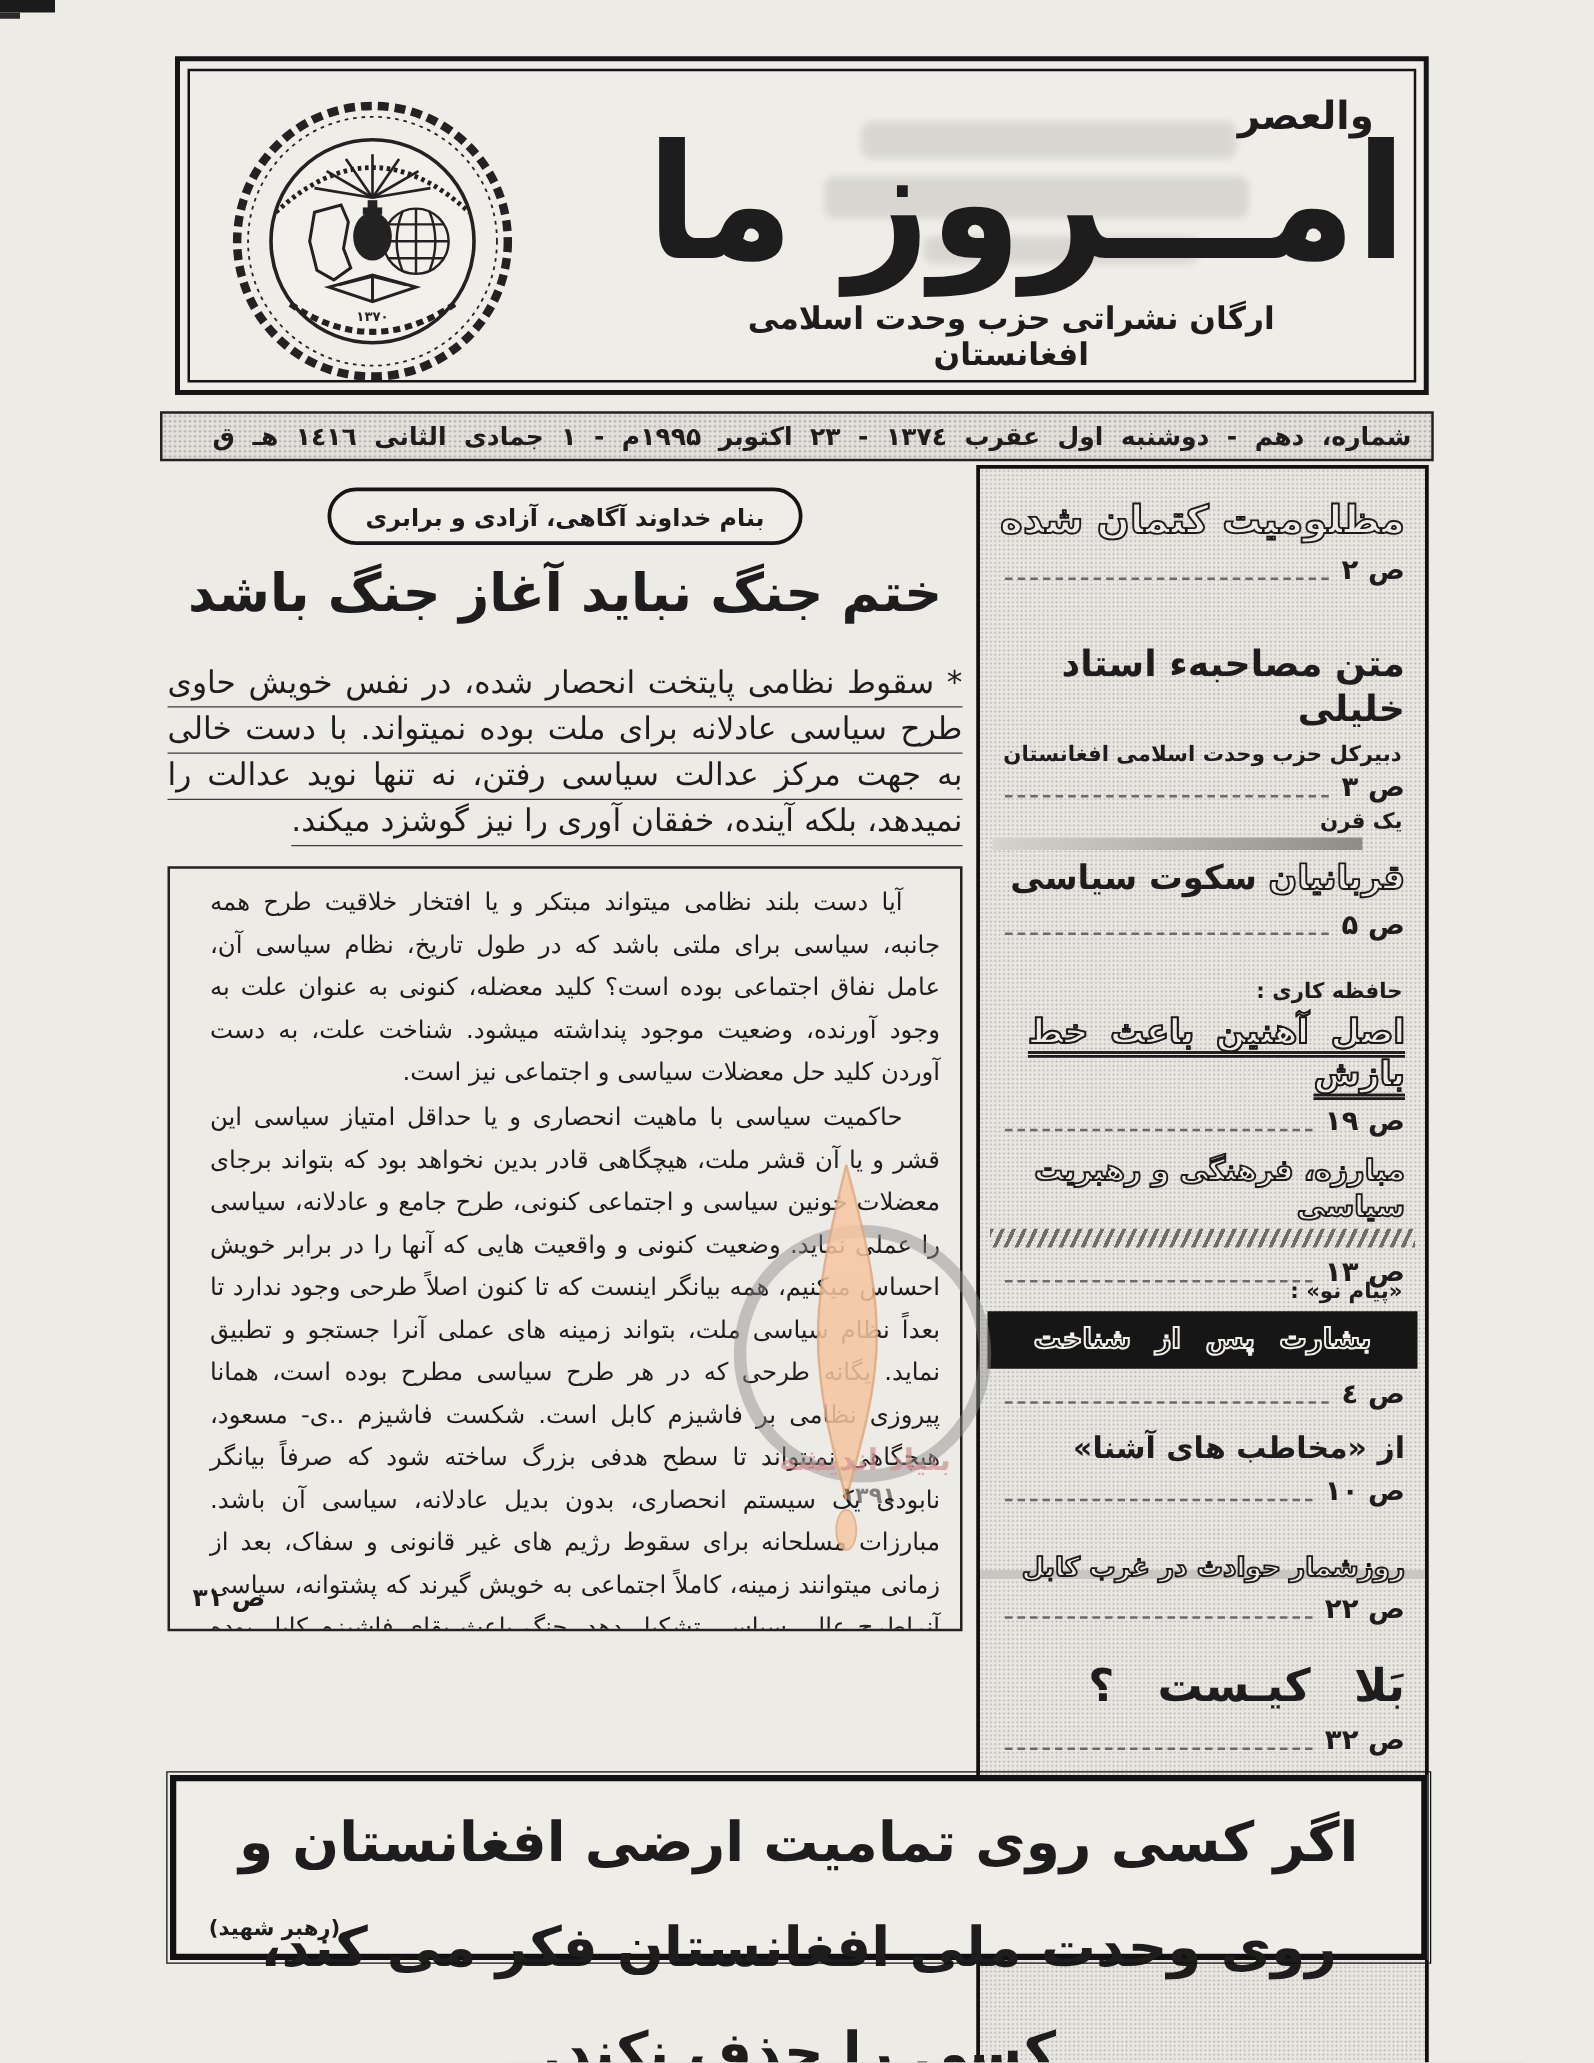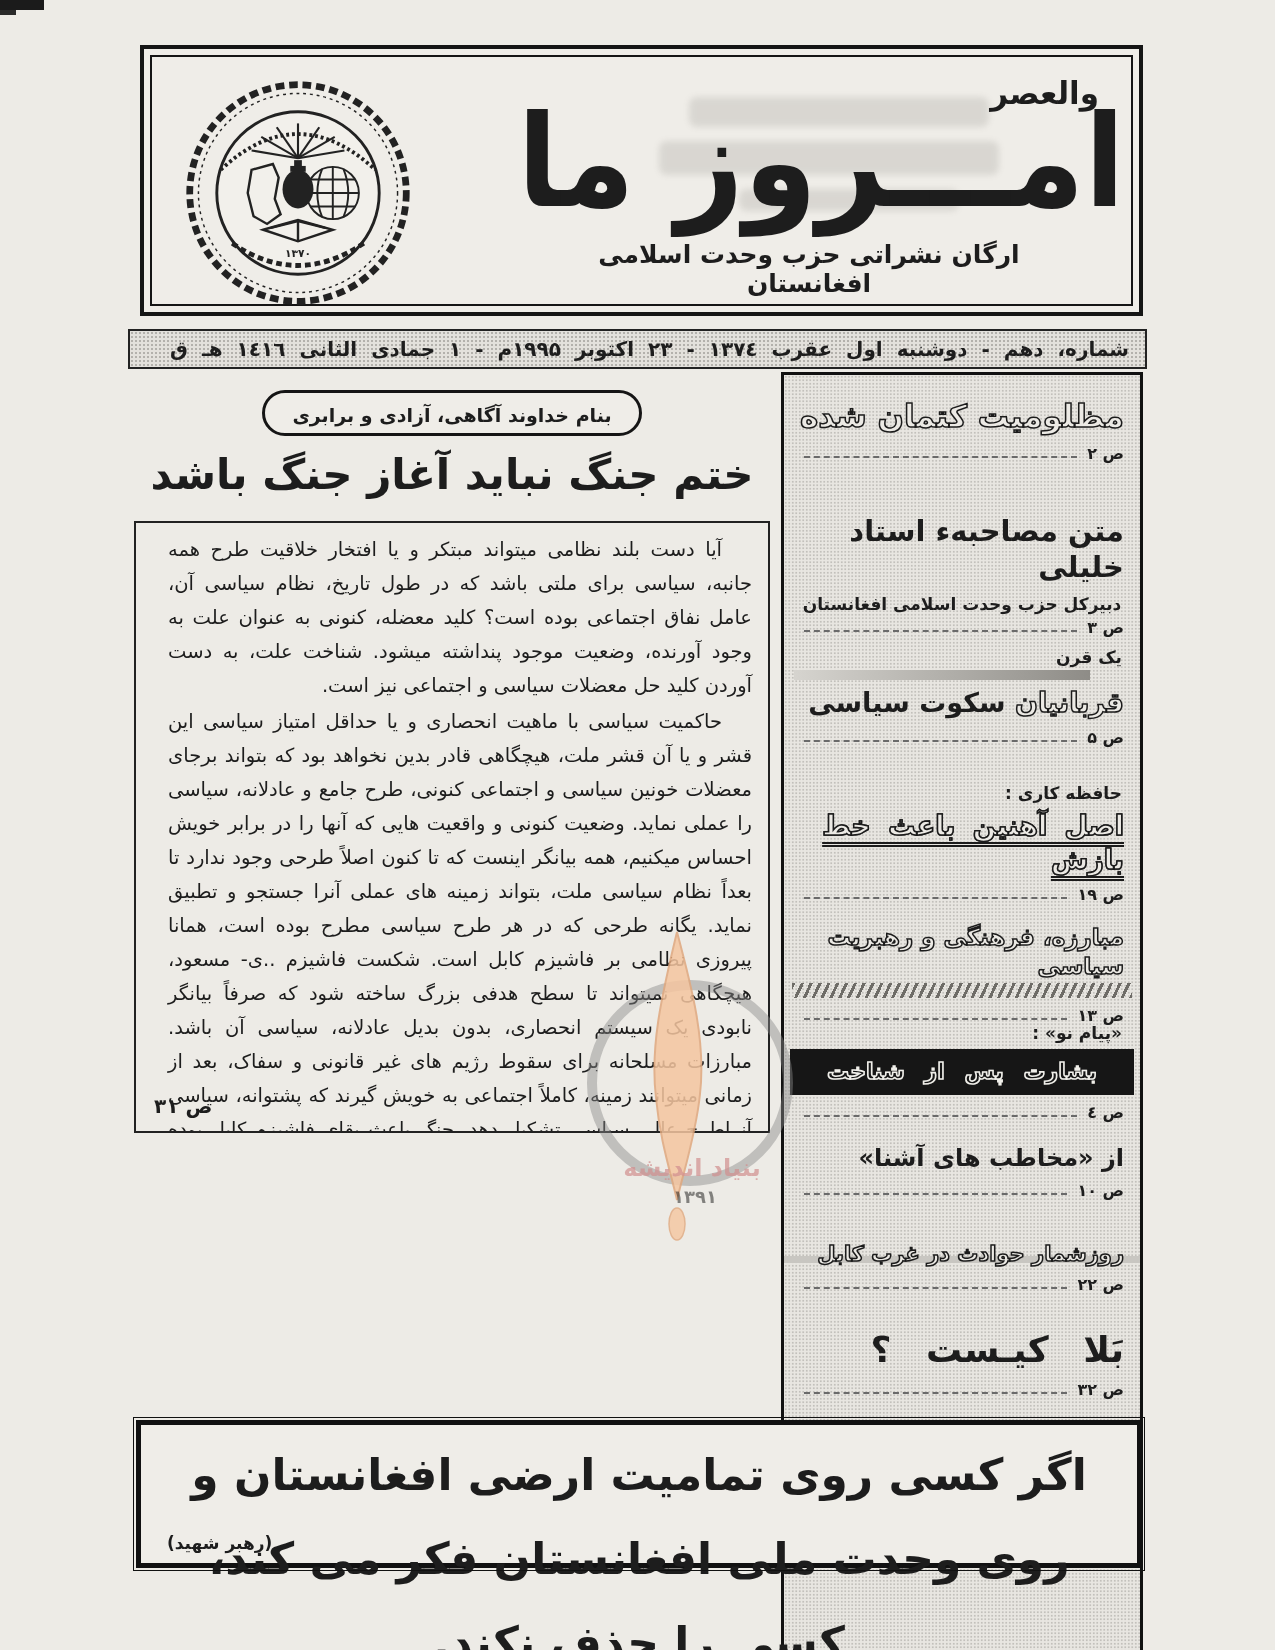--- a/index.html
+++ b/index.html
@@ -103,21 +103,21 @@
   }
   .sb-item{position:absolute;left:0;width:100%;}
   .sb-kicker{font-size:17px;font-weight:700;padding:0 18px;text-align:right;}
   .sb-title{font-weight:900;padding:0 16px;text-align:right;line-height:1.25;}
   .hollow{
     color:#eceae5;
     -webkit-text-stroke:1.5px #1b1b1b;
     text-shadow:0 0 1px #1b1b1b;
   }
   .pagerow{display:flex;align-items:flex-end;padding:0 16px;margin-top:8px;}
-  .pg{font-size:16px;font-weight:700;white-space:nowrap;}
+  .pg{font-size:22px;font-weight:700;white-space:nowrap;}
   .dashline{flex:1;border-bottom:2px dashed #6a6a6a;margin:0 10px 5px 4px;height:10px;}
   .graystrip{height:10px;margin:3px 50px 6px 10px;background:linear-gradient(to left,#8e8c87,#d6d4cf);}
   .hatch{height:15px;margin:2px 8px 0 8px;background:repeating-linear-gradient(115deg,#6e6c67 0 3px,transparent 3px 8px);}
   .blackband{background:#161616;margin:6px 6px 0 6px;padding:9px 8px;text-align:center;}
   .blackband .sb-title{
     color:#161616;
     -webkit-text-stroke:1.6px #f0efea;
     text-shadow:0 0 1px #f0efea;
     padding:0;display:inline-block;word-spacing:12px;
   }
@@ -218,20 +218,21 @@
     <div class="mast-motto">والعصر</div>
     <div class="mast-title">امـــروز ما</div>
     <div class="mast-subtitle">ارگان نشراتی حزب وحدت اسلامی افغانستان</div>
   </div>
 
   <div class="dateline">شماره، دهم  -  دوشنبه اول عقرب ۱۳۷٤  -  ۲۳ اکتوبر ۱۹۹۵م  -  ۱ جمادی الثانی ۱٤۱٦ هـ ق</div>
 
   <div class="main-col">
     <div class="bismillah">بنام خداوند آگاهی، آزادی و برابری</div>
     <h1 class="headline">ختم جنگ نباید آغاز جنگ باشد</h1>
+    <p class="lead">* سقوط نظامی پایتخت انحصار شده، در نفس خویش حاوی طرح سیاسی عادلانه برای ملت بوده نمیتواند. با دست خالی به جهت مرکز عدالت سیاسی رفتن، نه تنها نوید عدالت را نمیدهد، بلکه آینده، خفقان آوری را نیز گوشزد میکند.</p>
     <div class="body-box">
       <p>آیا دست بلند نظامی میتواند مبتکر و یا افتخار خلاقیت طرح همه جانبه، سیاسی برای ملتی باشد که در طول تاریخ، نظام سیاسی آن، عامل نفاق اجتماعی بوده است؟ کلید معضله، کنونی به عنوان علت به وجود آورنده، وضعیت موجود پنداشته میشود. شناخت علت، به دست آوردن کلید حل معضلات سیاسی و اجتماعی نیز است.</p>
       <p>حاکمیت سیاسی با ماهیت انحصاری و یا حداقل امتیاز سیاسی این قشر و یا آن قشر ملت، هیچگاهی قادر بدین نخواهد بود که بتواند برجای معضلات خونین سیاسی و اجتماعی کنونی، طرح جامع و عادلانه، سیاسی را عملی نماید. وضعیت کنونی و واقعیت هایی که آنها را در برابر خویش احساس میکنیم، همه بیانگر اینست که تا کنون اصلاً طرحی وجود ندارد تا بعداً نظام سیاسی ملت، بتواند زمینه های عملی آنرا جستجو و تطبیق نماید. یگانه طرحی که در هر طرح سیاسی مطرح بوده است، همانا پیروزی نظامی بر فاشیزم کابل است. شکست فاشیزم ..ی- مسعود، هیچگاهی نمیتواند تا سطح هدفی بزرگ ساخته شود که صرفاً بیانگر نابودی یک سیستم انحصاری، بدون بدیل عادلانه، سیاسی آن باشد. مبارزات مسلحانه برای سقوط رژیم های غیر قانونی و سفاک، بعد از زمانی میتوانند زمینه، کاملاً اجتماعی به خویش گیرند که پشتوانه، سیاسی آنراطرح عالی سیاسی تشکیل دهد. جنگ باعث بقای فاشیزم کابل بوده است. اصلاً این میکانیزم جنگی و ولسوالی سالاری با جنگ میتواند زنده گی داشته باشد. فضای دشمنی و جنگ، این سکتاریزم فاشیستی را میتواند که به ضرورت نظامی، برای حفظ حقوق سیاسی و اجتماعی یک ملیت تبدیل کند. نبودن طرح همه جانبه، سیاسی قابل قبول برای تمام اقشار ملت و فشار نظامی برای سقوط کابل دو پیامد خاص دارد: پیامد نخست اینست که مسعود بازهم به مثابه، جنگنده، محض میتواند به</p>
       <div class="continued">ص ۳۱</div>
     </div>
   </div>
 
   <aside class="sidebar">
 
     <div class="sb-item" style="top:22px">

